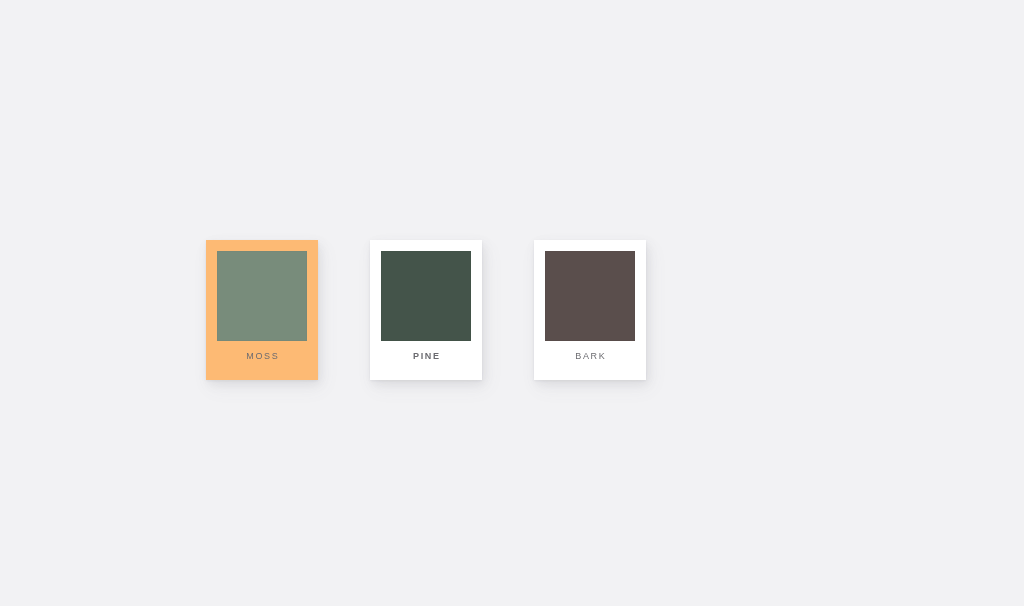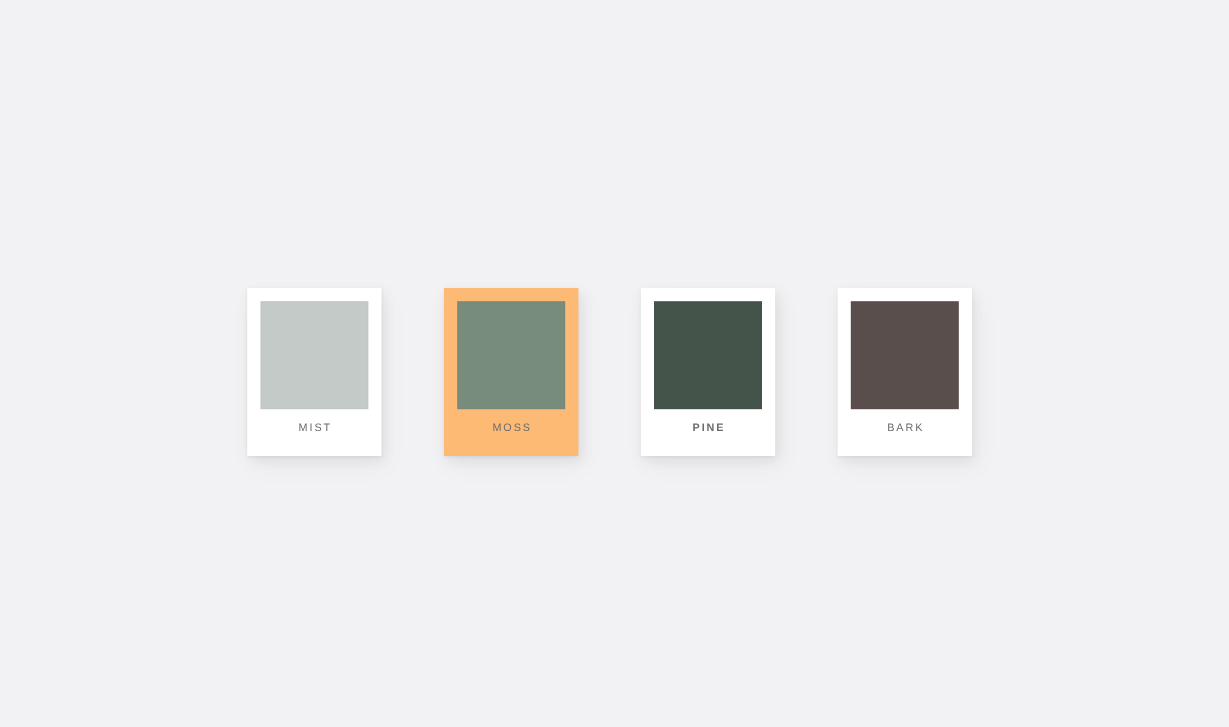--- a/index.html
+++ b/index.html
@@ -74,24 +74,20 @@
     user-select: none;
   }
 </style>
 </head>
 <body style="background: rgb(242, 242, 244);">
 
 <div class="canvas" style="background: rgb(242, 242, 244);">
 
   <div class="swatch-row">
 
-    <div class="swatch-card" style="background: rgb(255, 255, 255);">
-      <span class="swatch-chip" style="background: rgb(196, 202, 200);"></span>
-      <div class="swatch-label" style="color: rgb(107, 107, 112);">MIST</div>
-    </div>
 
     <div class="swatch-card" style="background: #fdba74;">
       <span class="swatch-chip" style="background: rgb(120, 140, 123);"></span>
       <div class="swatch-label" style="color: rgb(107, 107, 112);">MOSS</div>
     </div>
 
     <div class="swatch-card" style="background: rgb(255, 255, 255); font-weight: bold;">
       <span class="swatch-chip" style="background: rgb(68, 84, 74);"></span>
       <div class="swatch-label" style="color: rgb(107, 107, 112);">PINE</div>
     </div>

